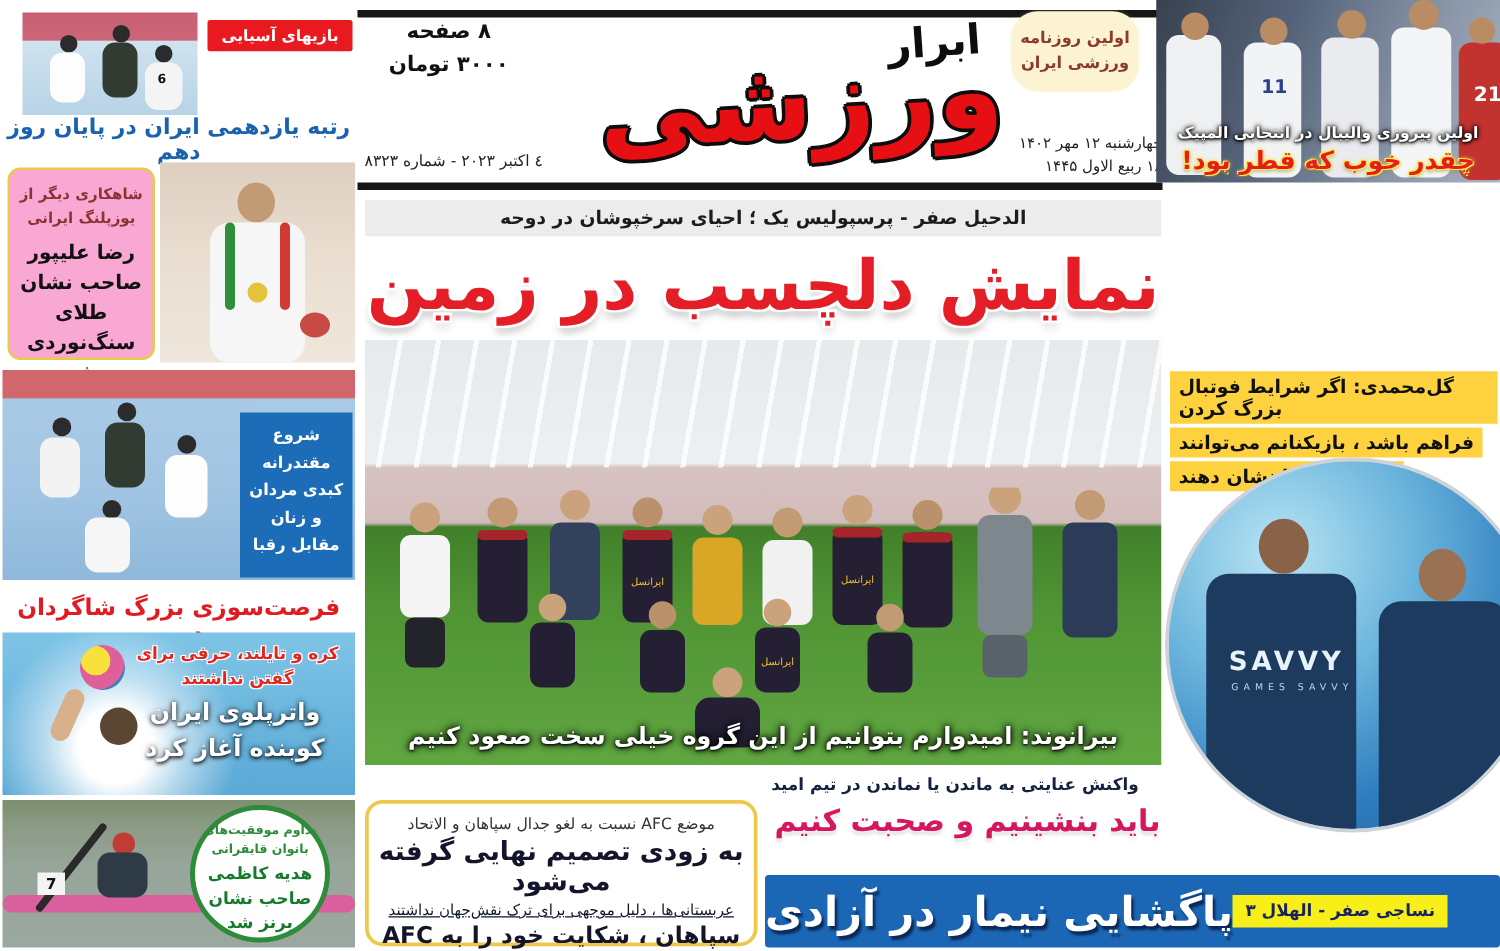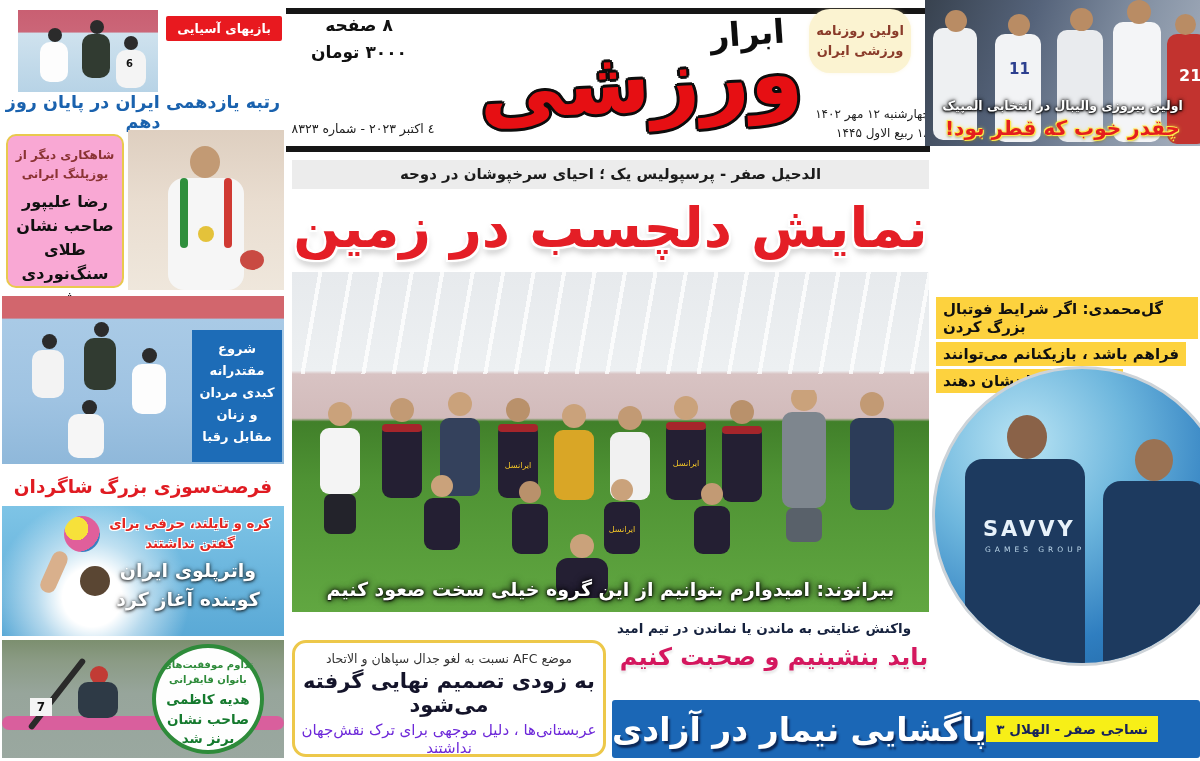--- a/index.html
+++ b/index.html
@@ -68,21 +68,21 @@
   .savvy-sub{position:absolute;left:50px;top:176px;color:#bcd7ea;font-size:7.5px;letter-spacing:4px;}
   .omid-kicker{left:596px;top:620px;width:336px;font-size:13.5px;color:#15213d;}
   .omid-headline{left:556px;top:643px;width:436px;font-size:24px;color:#d4175e;z-index:6;
     text-shadow:0 0 3px #fff,0 0 5px #fff,0 2px 3px rgba(0,0,0,.2);}
 
   
   .afc-box{left:292px;top:640px;width:314px;height:117px;border:3px solid #edc84a;
     border-radius:14px;background:#fff;padding-top:8px;}
   .afc-l1{font-size:12.5px;color:#333;}
   .afc-l2{font-size:21px;color:#14142a;margin:3px 0 4px;}
-  .afc-l3{font-size:15px;color:#6d28d9;}
+  .afc-l3{font-size:12px;color:#0f172a;text-decoration:underline;}
   .afc-l4{font-size:18.5px;color:#14142a;margin-top:3px;}
   .banner{left:612px;top:700px;width:588px;height:58px;background:#1b67b6;border-radius:3px;
     display:flex;align-items:center;z-index:7;}
   .banner-headline{flex:1;text-align:center;font-size:33px;font-weight:bold;color:#fff;
     direction:rtl;text-shadow:2px 3px 2px rgba(8,28,70,.85);}
   .score-tag{background:#f7ef17;color:#17235a;font-weight:bold;font-size:13.5px;
     padding:5px 10px;margin-right:42px;white-space:nowrap;direction:rtl;}
 
   
   .sb1-photo{left:18px;top:10px;width:140px;height:82px;overflow:hidden;
@@ -257,21 +257,21 @@
     <div class="q-row"><span class="q-line">فراهم باشد ، بازیکنانم می‌توانند</span></div>
     <div class="q-row"><span class="q-line">کیفیتشان را نشان دهند</span></div>
   </div>
 
   <div class="abs circle-photo">
     <div class="sil" style="left:30px;top:90px;width:120px;height:210px;"></div>
     <div class="head" style="left:72px;top:46px;width:40px;height:44px;background:#8a6248;"></div>
     <div class="sil" style="left:168px;top:112px;width:104px;height:188px;"></div>
     <div class="head" style="left:200px;top:70px;width:38px;height:42px;background:#9a7253;"></div>
     <div class="savvy">SAVVY</div>
-    <div class="savvy-sub">GAMES GROUP</div>
+    <div class="savvy-sub">GAMES SAVVY</div>
   </div>
 
   <div class="abs omid-kicker ctr rtl b">واکنش عنایتی به ماندن یا نماندن در تیم امید</div>
   <div class="abs omid-headline ctr rtl b">باید بنشینیم و صحبت کنیم</div>
 
   <div class="abs afc-box ctr rtl">
     <div class="afc-l1">موضع AFC نسبت به لغو جدال سپاهان و الاتحاد</div>
     <div class="afc-l2 b">به زودی تصمیم نهایی گرفته می‌شود</div>
     <div class="afc-l3">عربستانی‌ها ، دلیل موجهی برای ترک نقش‌جهان نداشتند</div>
     <div class="afc-l4 b">سپاهان ، شکایت خود را به AFC ارسال کرد</div>

